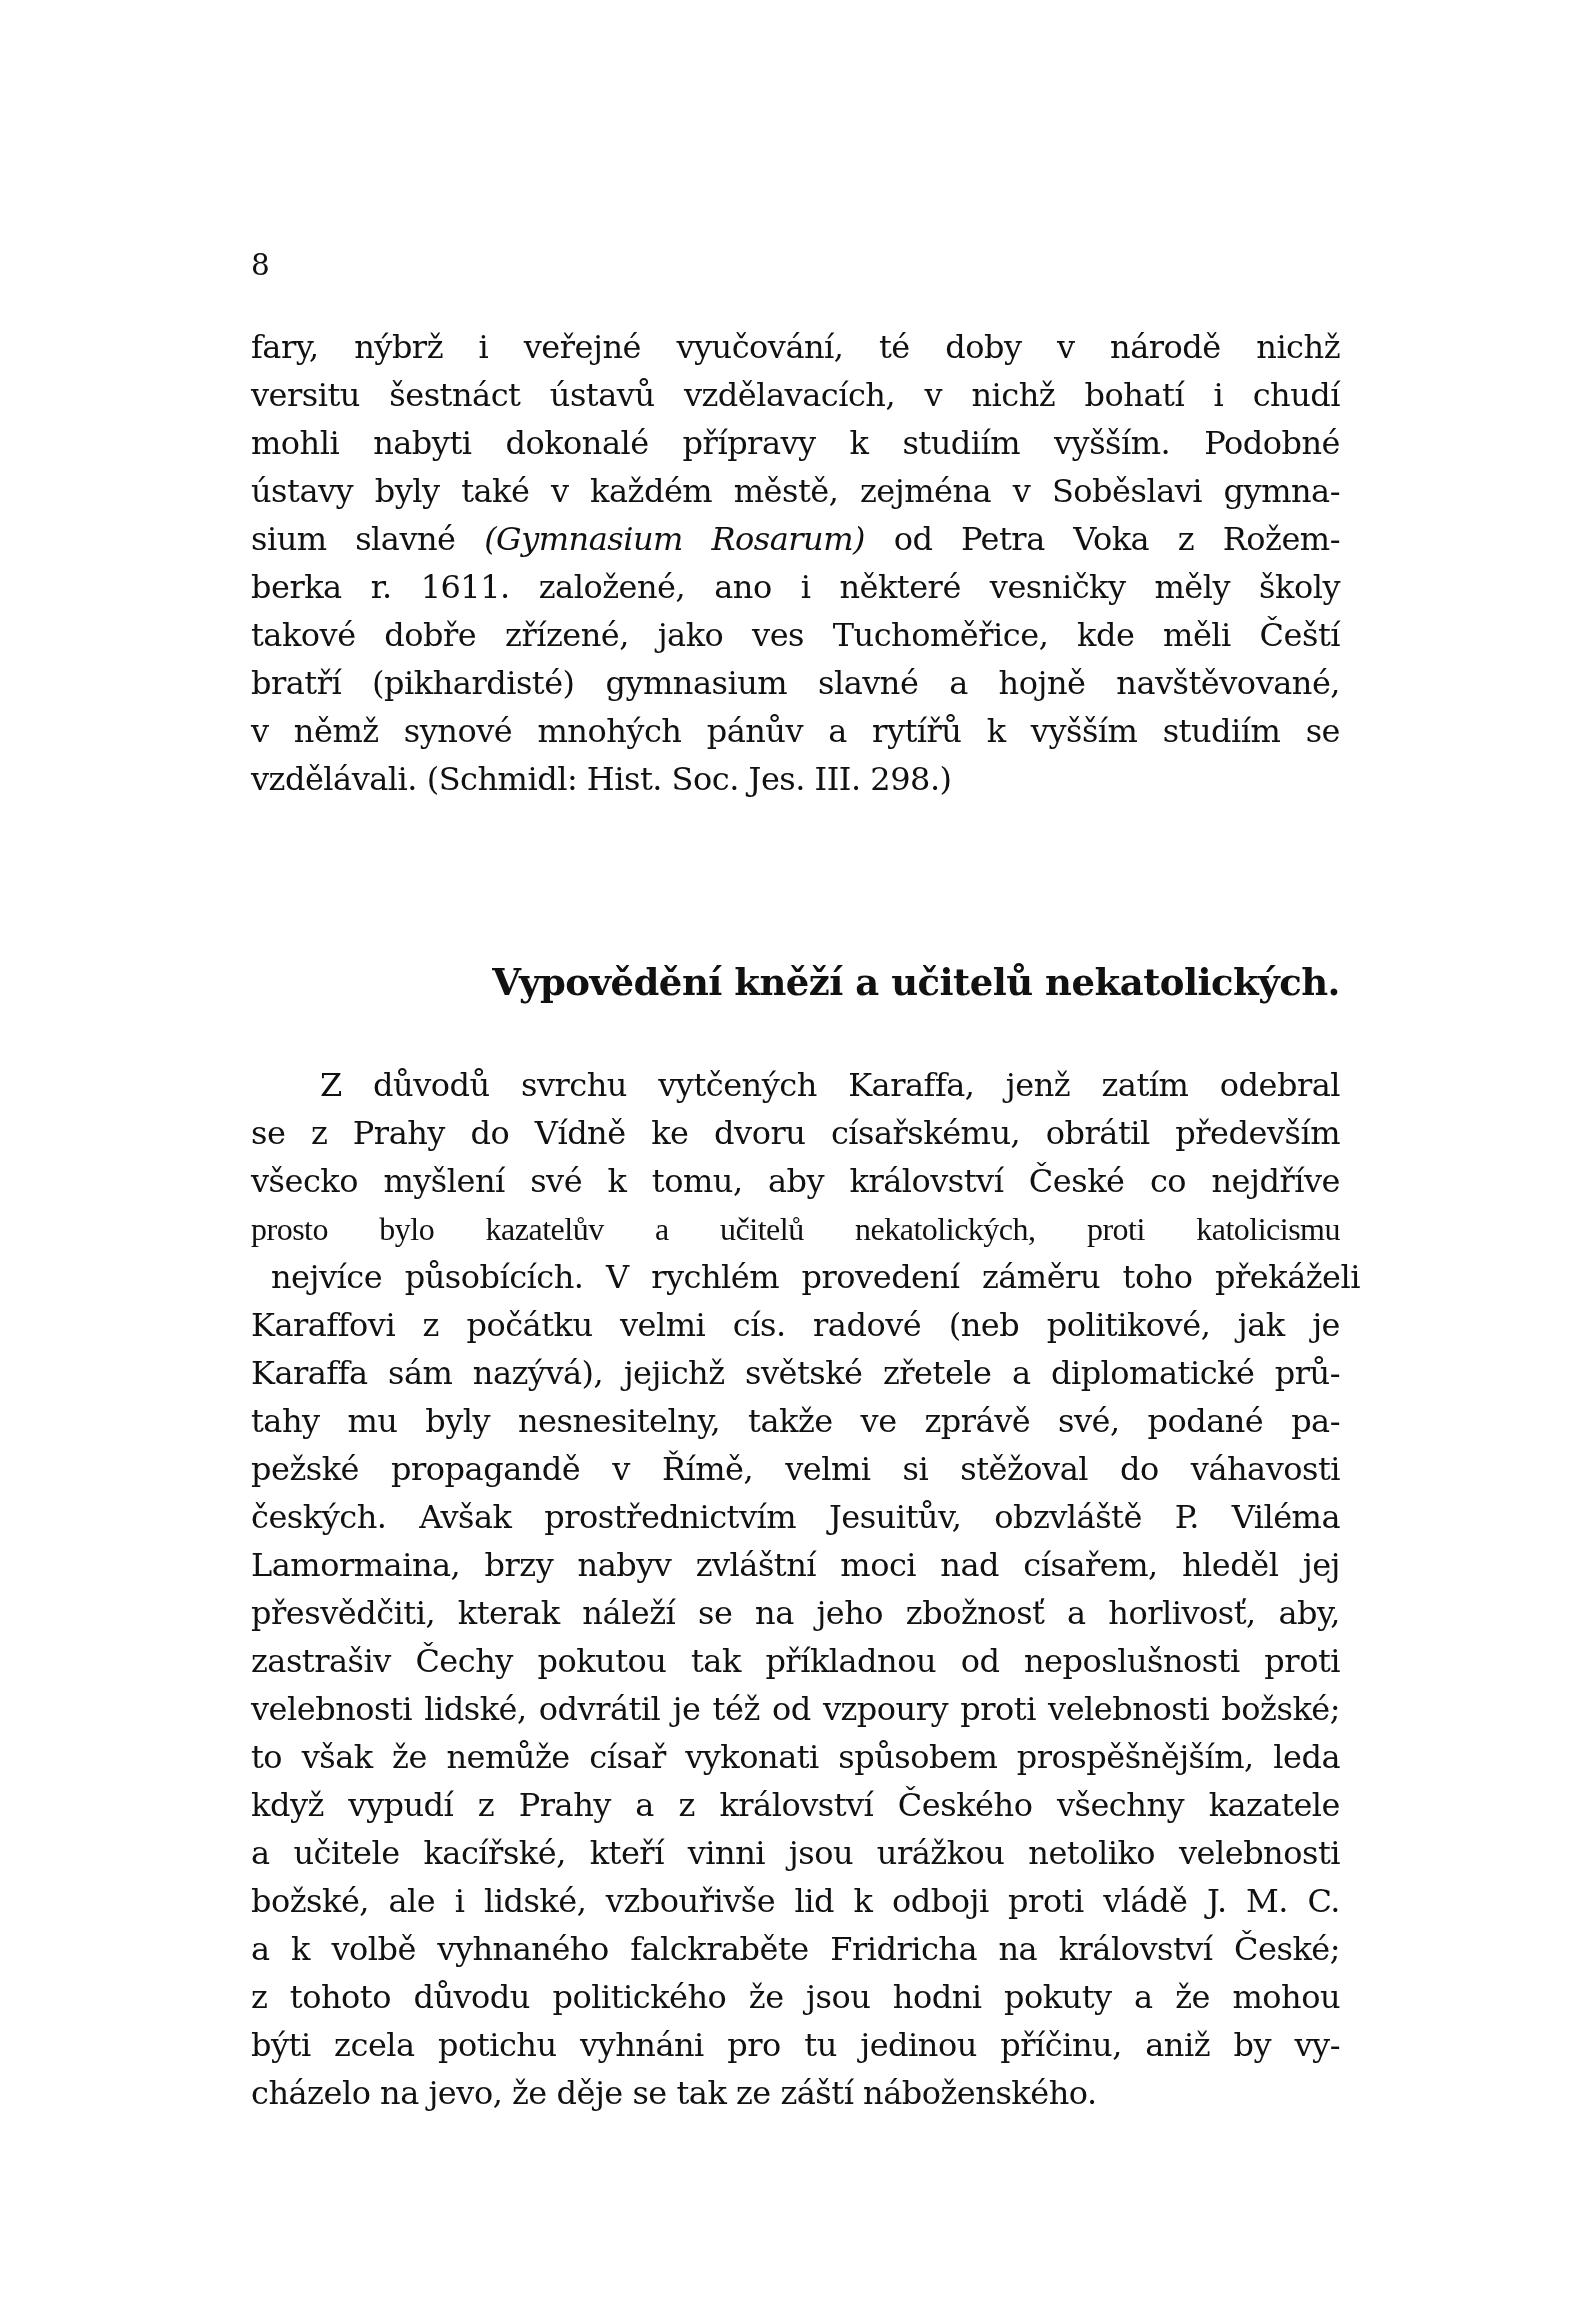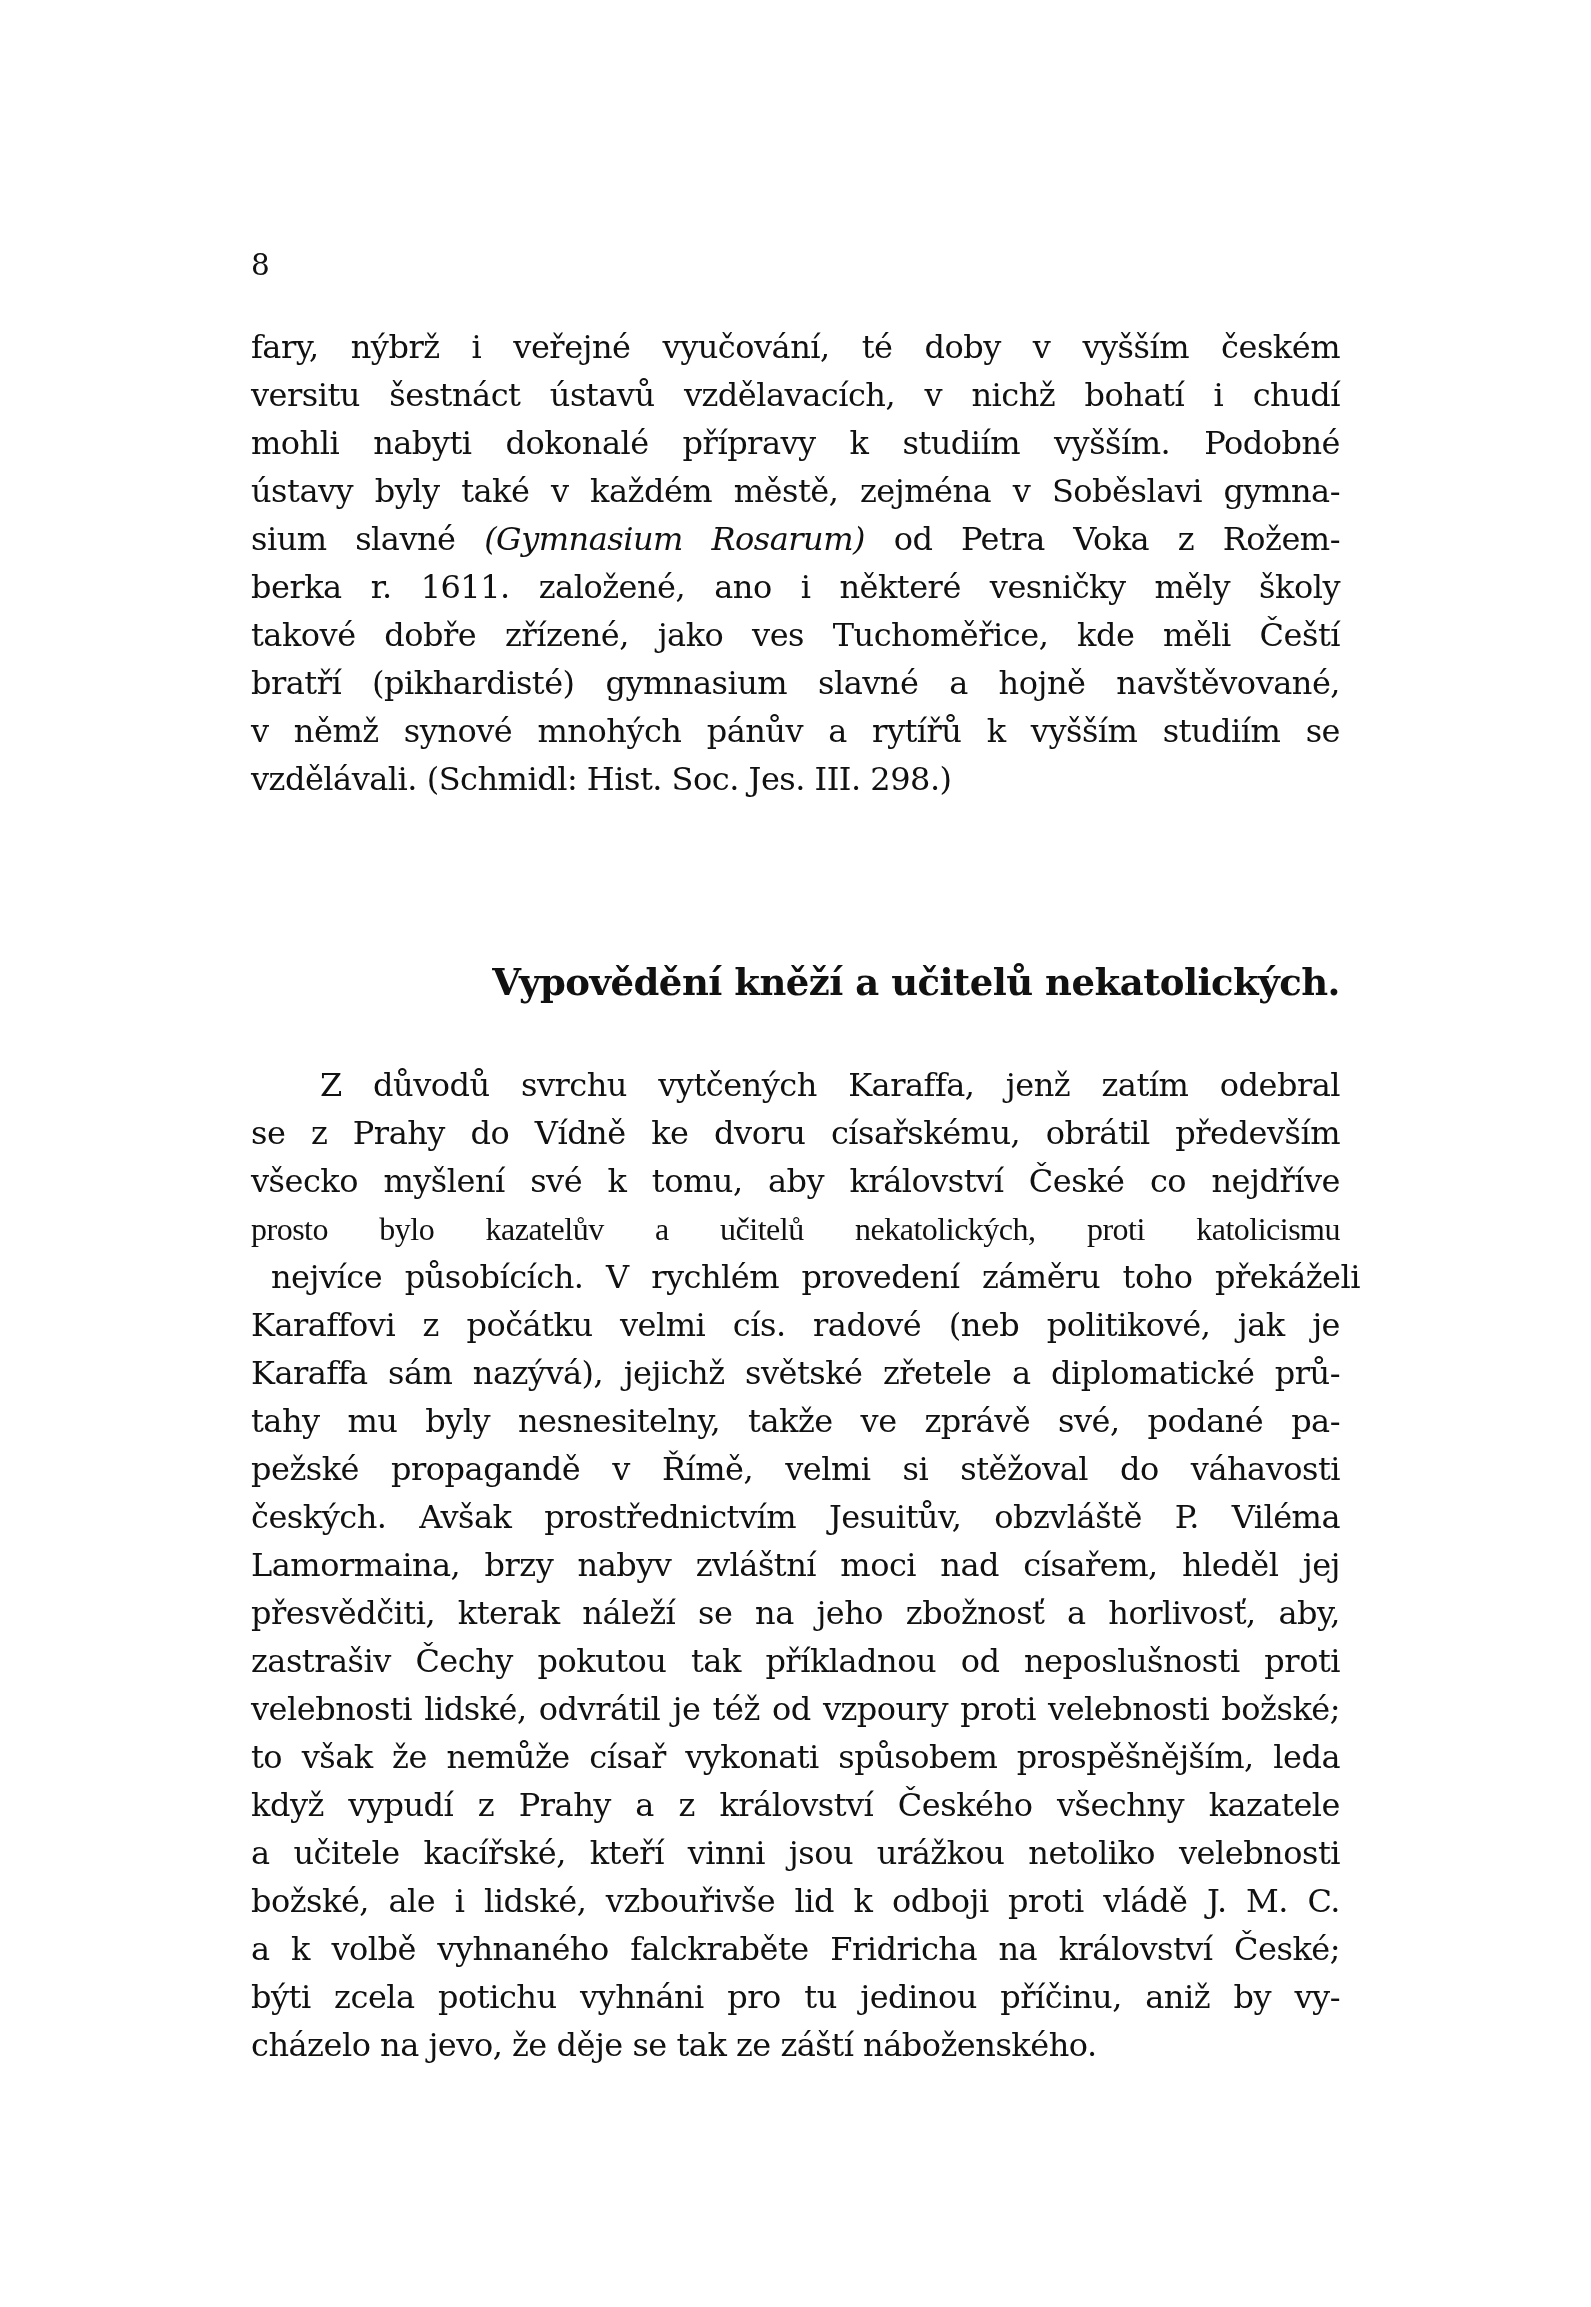--- a/index.html
+++ b/index.html
@@ -65,21 +65,21 @@
     }
     .last .line-inner { text-align-last: left; }
     em { font-style: italic; }
   </style>
 </head>
 <body>
 
 <div class="page-number">8</div>
 
 <div id="para1" class="text-block">
-  <span class="line"><span class="line-inner" style="width: 100%;">fary, nýbrž i veřejné vyučování, té doby v vyšším českém</span></span>
+  <span class="line"><span class="line-inner" style="width: 100%;">fary, nýbrž i veřejné vyučování, té doby v národě nichž</span></span>
   <span class="line"><span class="line-inner" style="width: 100%;">versitu šestnáct ústavů vzdělavacích, v nichž bohatí i chudí</span></span>
   <span class="line"><span class="line-inner" style="width: 100%;">mohli nabyti dokonalé přípravy k studiím vyšším. Podobné</span></span>
   <span class="line"><span class="line-inner" style="width: 100%;">ústavy byly také v každém městě, zejména v Soběslavi gymna-</span></span>
   <span class="line"><span class="line-inner" id="italic-line" style="width: 100%;">sium slavné <em>(Gymnasium Rosarum)</em> od Petra Voka z Rožem-</span></span>
   <span class="line"><span class="line-inner" style="width: 100%;">berka r. 1611. založené, ano i některé vesničky měly školy</span></span>
   <span class="line"><span class="line-inner" style="width: 100%;">takové dobře zřízené, jako ves Tuchoměřice, kde měli Čeští</span></span>
   <span class="line"><span class="line-inner" style="width: 100%;">bratří (pikhardisté) gymnasium slavné a hojně navštěvované,</span></span>
   <span class="line"><span class="line-inner" style="width: 100%;">v němž synové mnohých pánův a rytířů k vyšším studiím se</span></span>
   <span class="line last"><span class="line-inner" style="width: 100%;">vzdělávali. (Schmidl: Hist. Soc. Jes. III. 298.)</span></span>
 </div>
@@ -99,16 +99,17 @@
     <span class="line"><span class="line-inner" style="width: 100%;">českých. Avšak prostřednictvím Jesuitův, obzvláště P. Viléma</span></span>
     <span class="line"><span class="line-inner" style="width: 100%;">Lamormaina, brzy nabyv zvláštní moci nad císařem, hleděl jej</span></span>
     <span class="line"><span class="line-inner" style="width: 100%;">přesvědčiti, kterak náleží se na jeho zbožnosť a horlivosť, aby,</span></span>
     <span class="line"><span class="line-inner" style="width: 100%;">zastrašiv Čechy pokutou tak příkladnou od neposlušnosti proti</span></span>
     <span class="line"><span class="line-inner" style="width: 100%;">velebnosti lidské, odvrátil je též od vzpoury proti velebnosti božské;</span></span>
     <span class="line"><span class="line-inner" style="width: 100%;">to však že nemůže císař vykonati spůsobem prospěšnějším, leda</span></span>
     <span class="line"><span class="line-inner" style="width: 100%;">když vypudí z Prahy a z království Českého všechny kazatele</span></span>
     <span class="line"><span class="line-inner" style="width: 100%;">a učitele kacířské, kteří vinni jsou urážkou netoliko velebnosti</span></span>
     <span class="line"><span class="line-inner" style="width: 100%;">božské, ale i lidské, vzbouřivše lid k odboji proti vládě J. M. C.</span></span>
     <span class="line"><span class="line-inner" style="width: 100%;">a k volbě vyhnaného falckraběte Fridricha na království České;</span></span>
+    <span class="line"><span class="line-inner" style="width: 100%;">z tohoto důvodu politického že jsou hodni pokuty a že mohou</span></span>
     <span class="line"><span class="line-inner" style="width: 100%;">býti zcela potichu vyhnáni pro tu jedinou příčinu, aniž by vy-</span></span>
     <span class="line last"><span class="line-inner" style="width: 100%;">cházelo na jevo, že děje se tak ze záští náboženského.</span></span>
   </div>
 
 
 </body></html>

